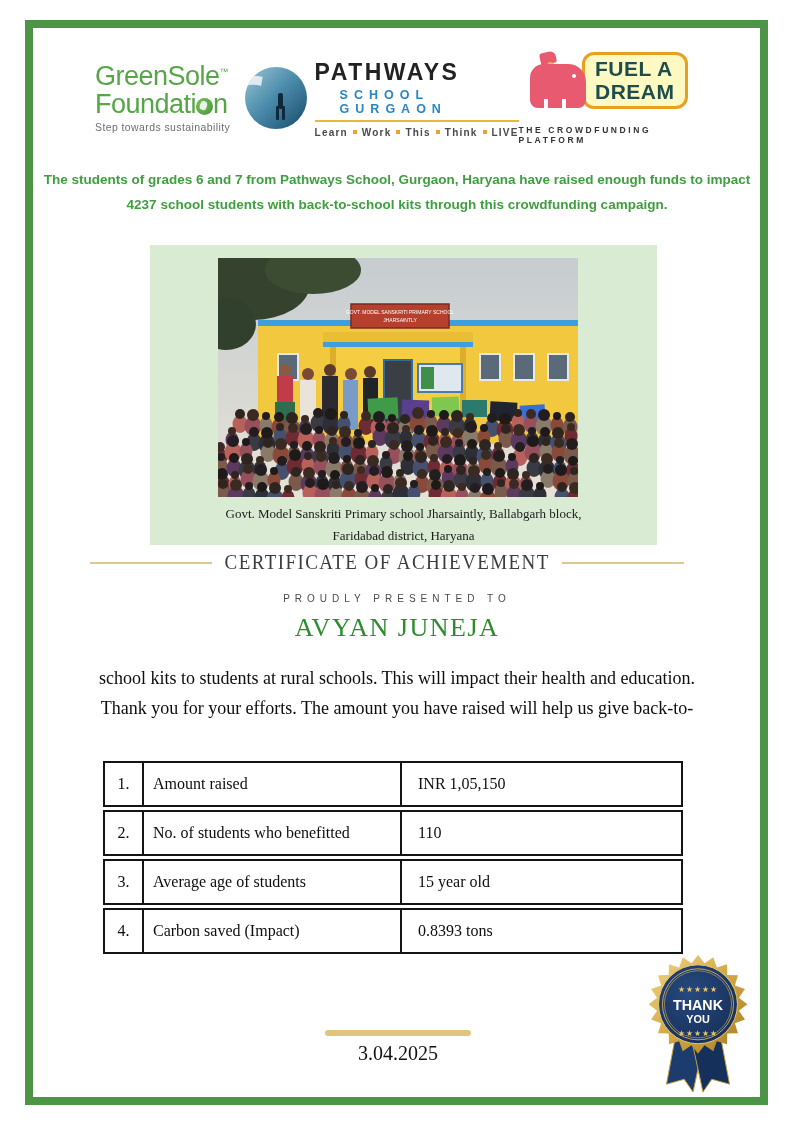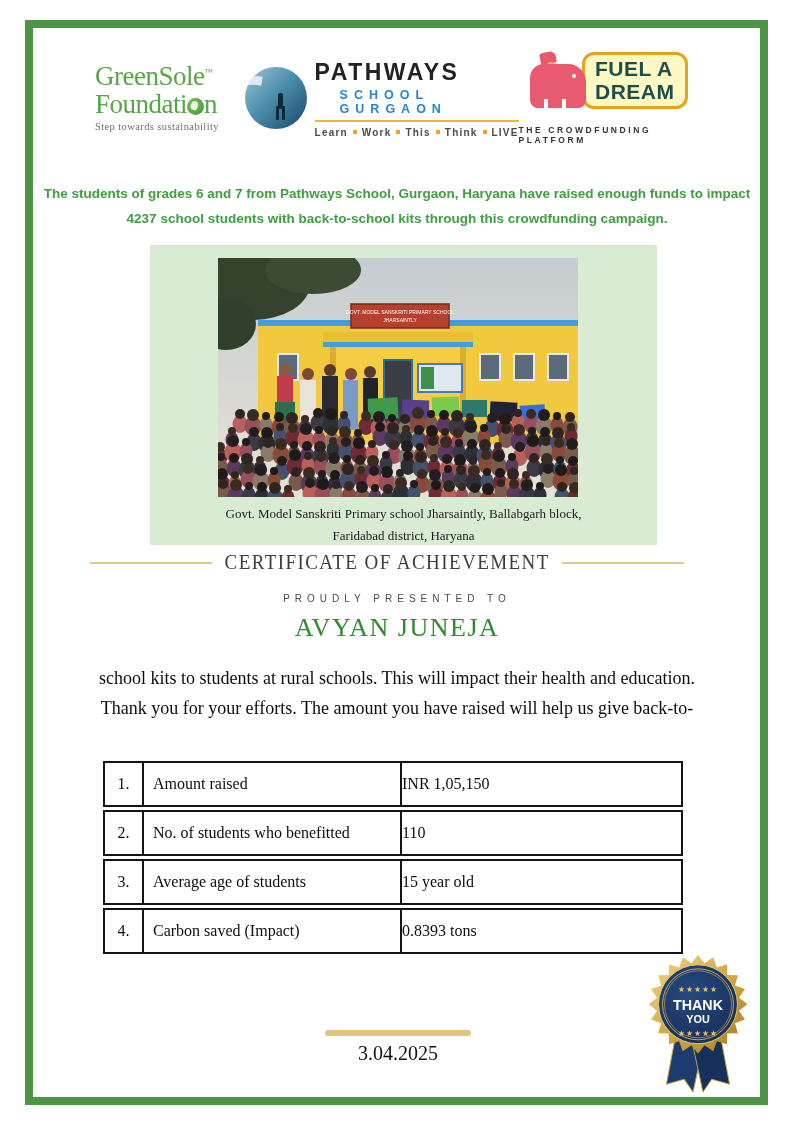--- a/index.html
+++ b/index.html
@@ -6,21 +6,21 @@
   .page{position:relative;width:794px;height:1123px;background:#fff;overflow:hidden;
         font-family:"Liberation Serif",serif;}
   .frame{position:absolute;left:25px;top:20px;width:743px;height:1085px;
          border:8px solid #4e9447;box-sizing:border-box;pointer-events:none;}
 
   
   .logos{position:absolute;left:95px;top:48px;width:604px;height:100px;
          display:flex;justify-content:space-between;align-items:center;}
 
   
-  .gs{width:170px;font-family:Liberation Serif, serif;color:#56a546;line-height:1.02;}
+  .gs{width:170px;font-family:Liberation Sans, sans-serif;color:#56a546;line-height:1.02;}
   .gs .l1{font-size:27px;letter-spacing:-.5px;}
   .gs .tm{font-size:9px;vertical-align:super;}
   .gs .l2{font-size:27px;letter-spacing:-.5px;}
   .gs .globe{display:inline-block;width:17px;height:17px;border-radius:50%;
              background:radial-gradient(circle at 35% 35%,#7cc45e,#3e8f33);
              vertical-align:-2px;position:relative;}
   .gs .globe::after{content:"";position:absolute;left:4px;top:3px;width:7px;height:9px;
              border-radius:50% 50% 40% 40%;background:#fff;opacity:.85;transform:rotate(18deg);}
   .gs .tag{font-size:10.5px;color:#6d6e71;letter-spacing:.4px;margin-top:4px;}
 
@@ -48,21 +48,21 @@
   .el-leg{position:absolute;bottom:2px;width:4px;height:9px;background:#fff;}
   .el-pump{position:absolute;left:10px;top:0;width:16px;height:12px;background:#e85a70;border-radius:3px 6px 2px 2px;transform:rotate(-12deg);}
   .el-knob{position:absolute;left:17px;top:10px;width:7px;height:7px;border-radius:50%;background:#e8b93c;}
   .el-eye{position:absolute;right:12px;top:22px;width:4px;height:4px;border-radius:50%;background:#fff;}
   .fad-box{border:3px solid #e8a020;border-radius:12px;padding:3px 10px;margin-left:-6px;
            color:#1d4e4c;font-weight:bold;line-height:1.05;text-align:left;background:#fef9c3;}
   .fad-box .l1,.fad-box .l2{font-size:21px;letter-spacing:.5px;}
   .fad .tag{font-size:8.5px;letter-spacing:2.6px;color:#333;font-weight:bold;margin-top:15px;}
 
   
-  .intro{position:absolute;left:40px;top:182px;width:714px;text-align:center;
+  .intro{position:absolute;left:40px;top:168px;width:714px;text-align:center;
          font-family:"Liberation Sans",sans-serif;font-weight:bold;font-size:13.5px;
          color:#3f9e3f;line-height:1.85;}
   .intro div{white-space:nowrap;}
 
   
   .photo-card{position:absolute;left:150px;top:245px;width:507px;height:300px;background:#d9ecd3;}
   .photo{position:absolute;left:68px;top:13px;width:360px;height:239px;background:#cdd3d4;}
   .caption{position:absolute;left:0;top:258px;width:100%;text-align:center;font-size:13px;
            color:#1b1b1b;line-height:1.7;}
 
@@ -81,21 +81,21 @@
   .message div{white-space:nowrap;}
 
   
   .impact-table{position:absolute;left:103px;top:761px;width:580px;}
   .t-row{display:flex;height:46px;border:2px solid #141414;box-sizing:border-box;margin-bottom:3px;
          font-size:16px;color:#0d0d0d;background:#fff;}
   .t-num{flex:0 0 37px;border-right:2px solid #141414;display:flex;align-items:center;
          justify-content:center;}
   .t-label{flex:0 0 258px;border-right:2px solid #141414;display:flex;align-items:center;
            padding-left:9px;box-sizing:border-box;}
-  .t-value{flex:1;display:flex;align-items:center;}
+  .t-value{flex:1;display:flex;align-items:center;padding-left:16px;}
 
   
   .date-divider{position:absolute;left:325px;top:1030px;width:146px;height:6px;border-radius:3px;
                 background:#dfc57e;}
   .date{position:absolute;left:285px;top:1042px;width:226px;text-align:center;font-size:20px;color:#111;}
   .badge{position:absolute;left:644px;top:953px;width:108px;height:148px;}
 </style>
 </head>
 <body>
 

